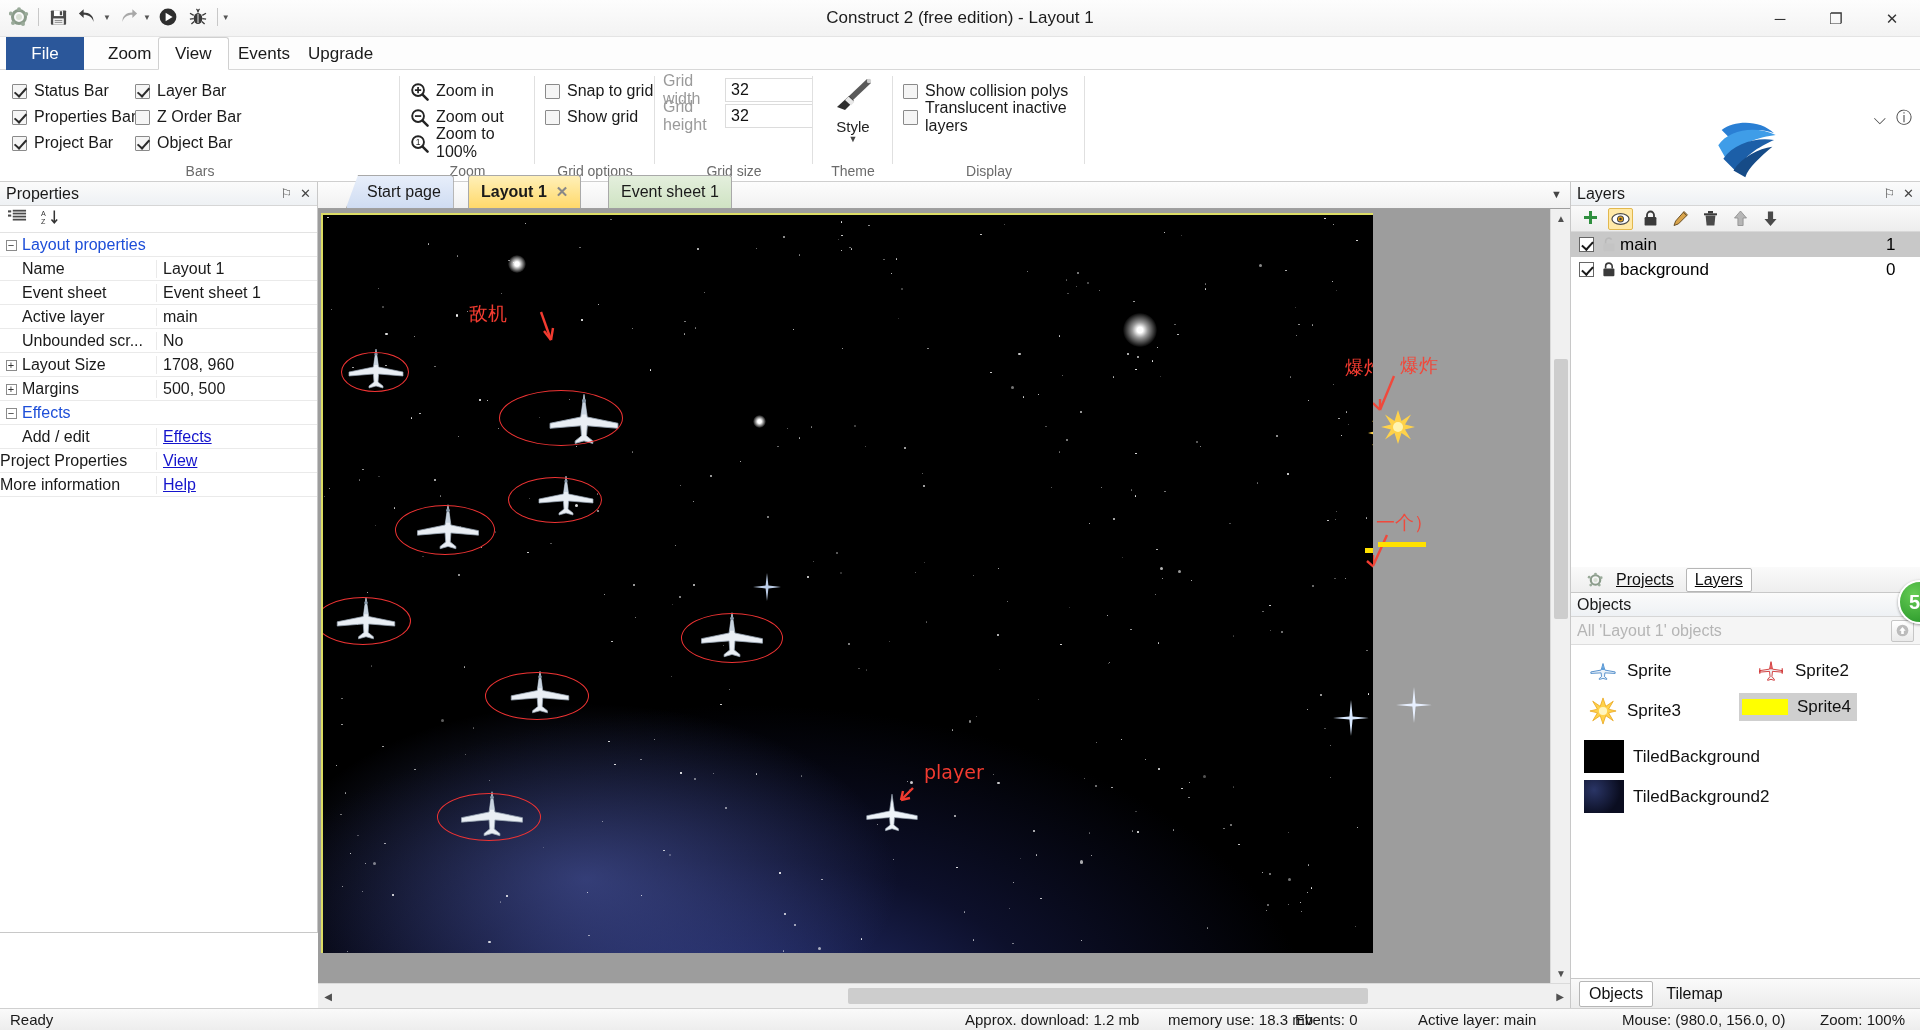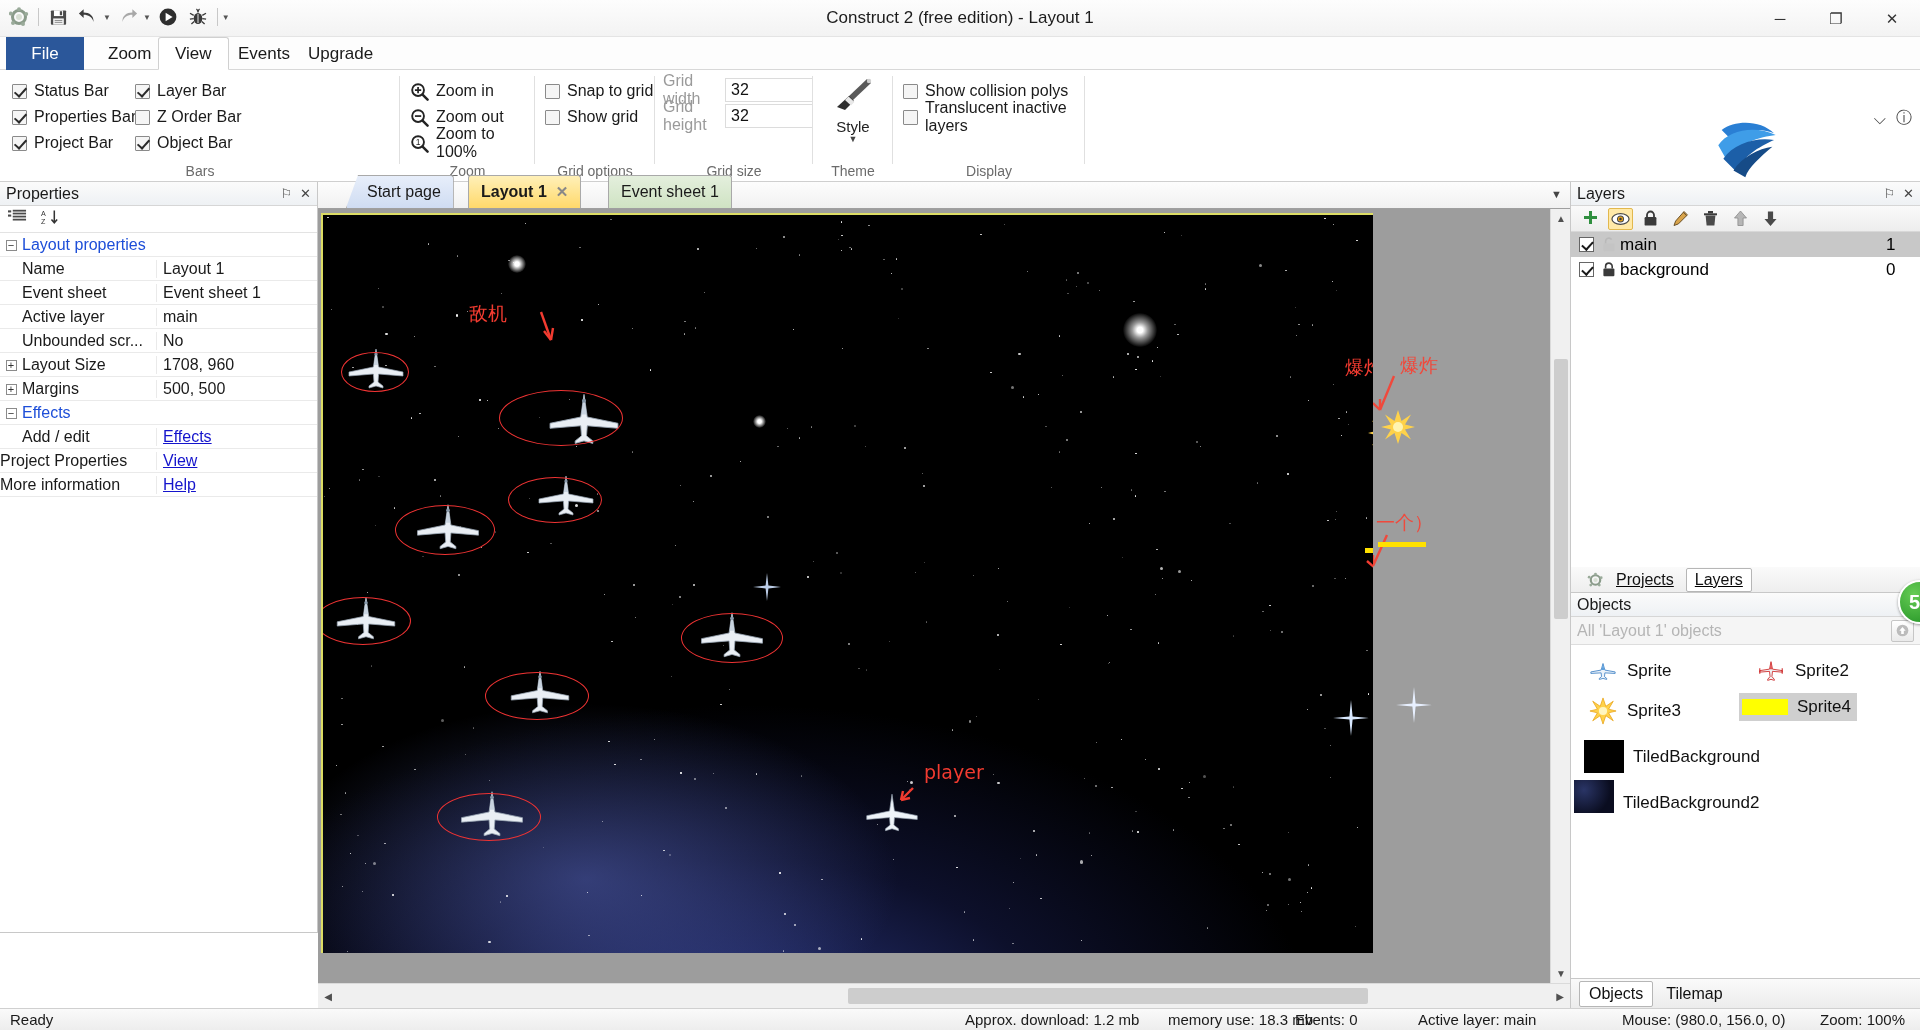--- a/index.html
+++ b/index.html
@@ -1138,21 +1138,21 @@
           <span style="display:block;width:46px;height:16px;background:#ffff00;"></span>
         </span>
         <span>Sprite4</span>
       </div>
       <div class="objitem" style="left:10px;top:92px;">
         <span class="thumb" style="width:40px;height:33px;">
           <span style="display:block;width:40px;height:33px;background:#000;"></span>
         </span>
         <span>TiledBackground</span>
       </div>
-      <div class="objitem" style="left:0;top:132px;align-items:flex-end;">
+      <div class="objitem" style="left:10px;top:132px;">
         <span class="thumb" style="width:40px;height:33px;">
           <span style="display:block;width:40px;height:33px;background:radial-gradient(circle at 25% 30%, #2a3566 0%, #0a0d20 70%), #05060f;"></span>
         </span>
         <span>TiledBackground2</span>
       </div>
     </div>
   </div>
 
   <div class="badge55">55</div>
 

